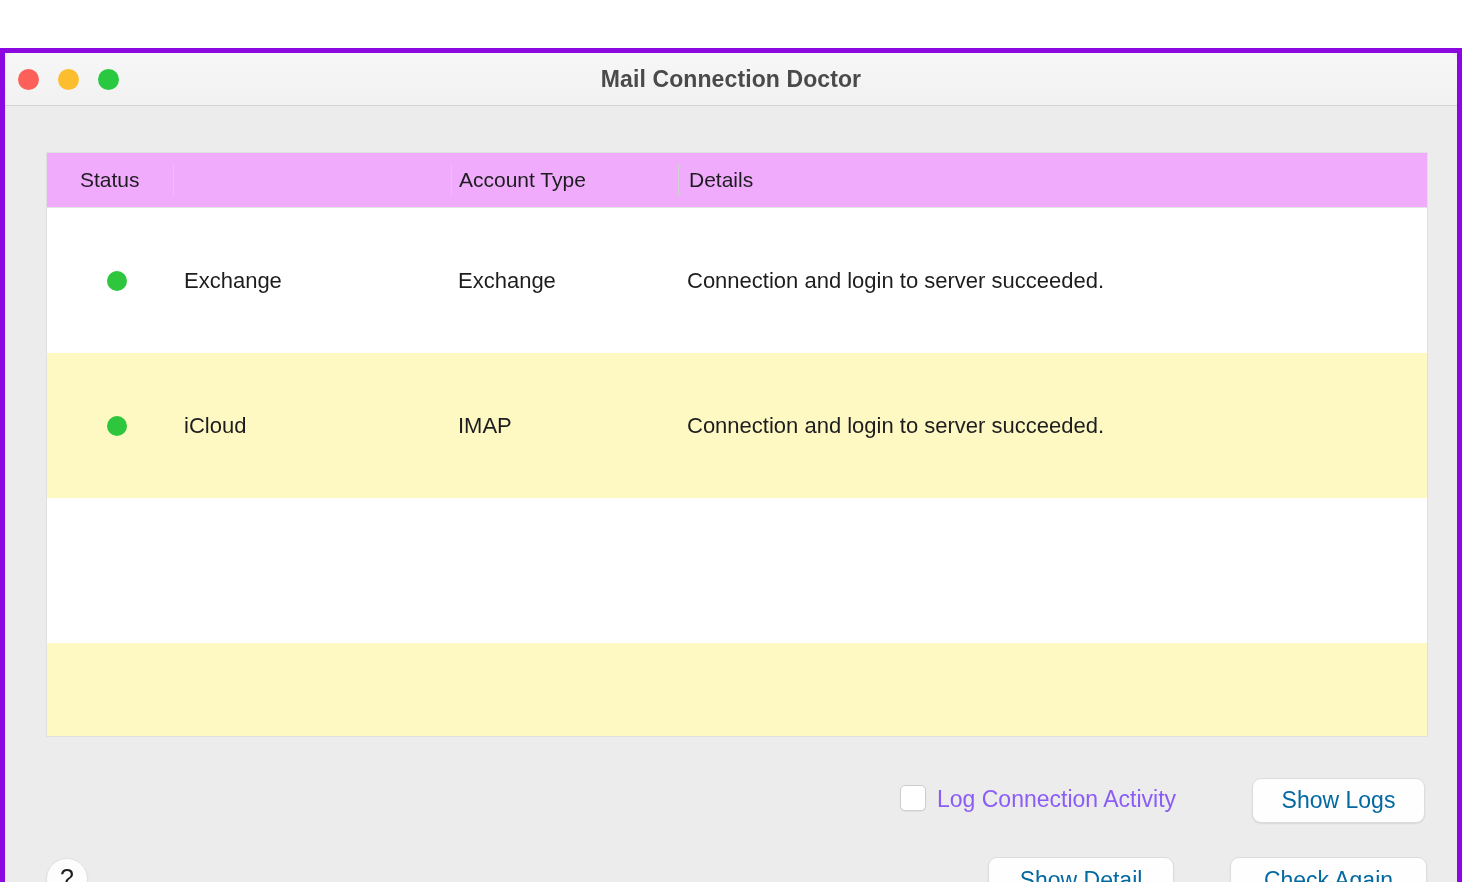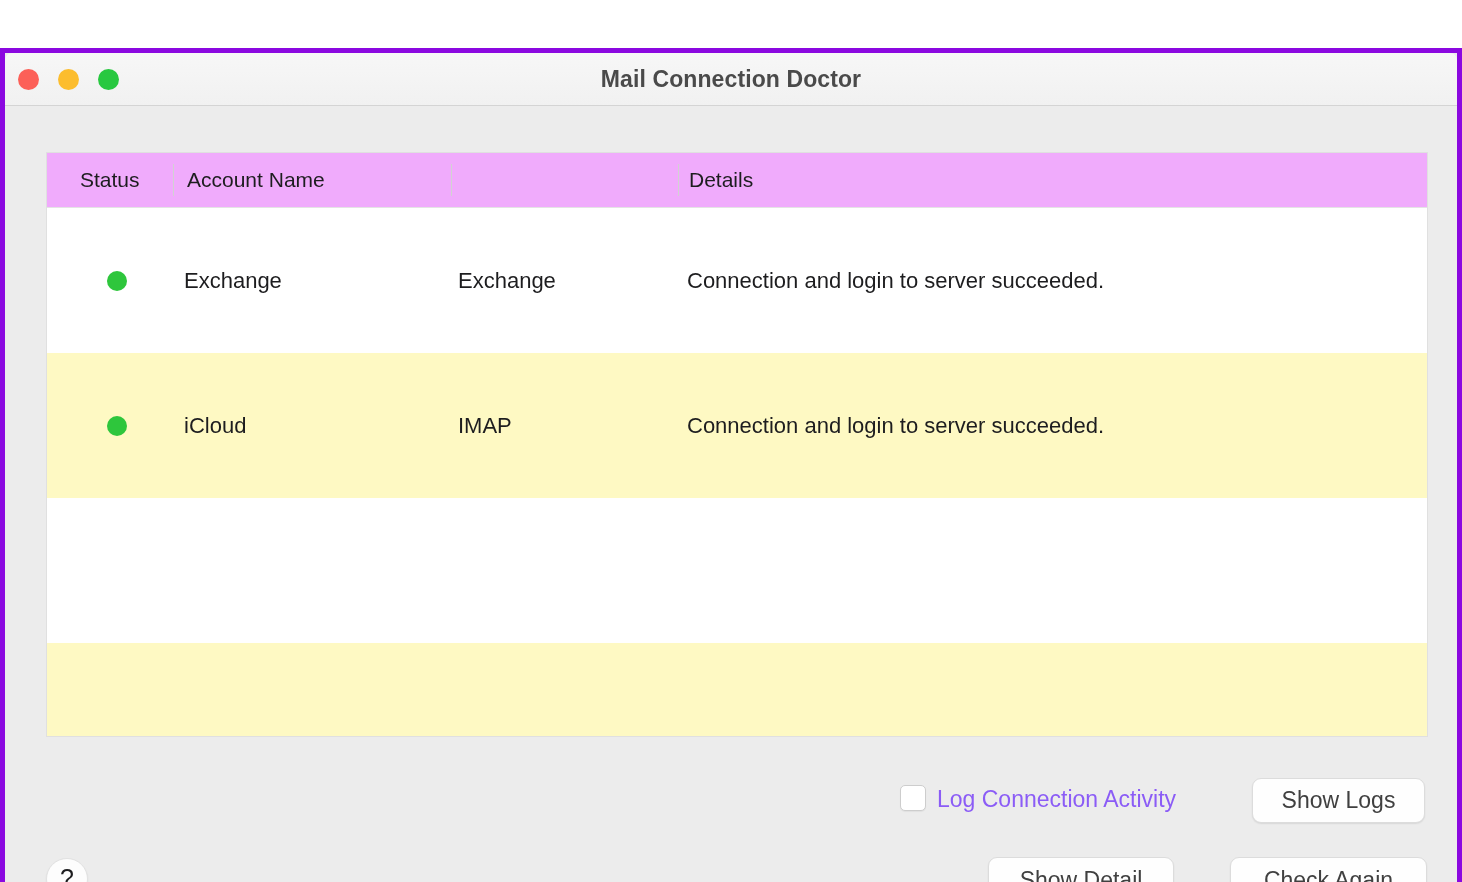--- a/index.html
+++ b/index.html
@@ -179,21 +179,21 @@
   }
 
   .btn {
     position: absolute;
     box-sizing: border-box;
     background: #fefefe;
     border: 1px solid #dcdcdc;
     border-radius: 9px;
     box-shadow: 0 1px 1.5px rgba(0,0,0,0.09);
     font-size: 23px;
-    color: #404040;
+    color: #0369a1;
     text-align: center;
     white-space: nowrap;
     font-family: "Liberation Sans", sans-serif;
     padding: 0;
   }
   #btn-show-logs {
     left: 1247px;
     top: 672px;
     width: 173px;
     height: 45px;
@@ -246,22 +246,22 @@
     <div id="window-title">Mail Connection Doctor</div>
   </div>
 
   <div id="content">
 
     <div id="accounts-table">
 
       <div id="table-header">
         <span class="th th-status">Status</span>
         <span class="col-divider div-1"></span>
-        <span class="th th-name">Account Name</span>
         <span class="col-divider div-2"></span>
+        <span class="th th-type">Account Type</span>
         <span class="col-divider div-3"></span>
         <span class="th th-details">Details</span>
       </div>
 
       <div class="trow odd">
         <span class="status-dot" style="background: rgb(46, 198, 60);"></span>
         <span class="cell cell-name">Exchange</span>
         <span class="cell cell-type">Exchange</span>
         <span class="cell cell-details">Connection and login to server succeeded.</span>
       </div>

